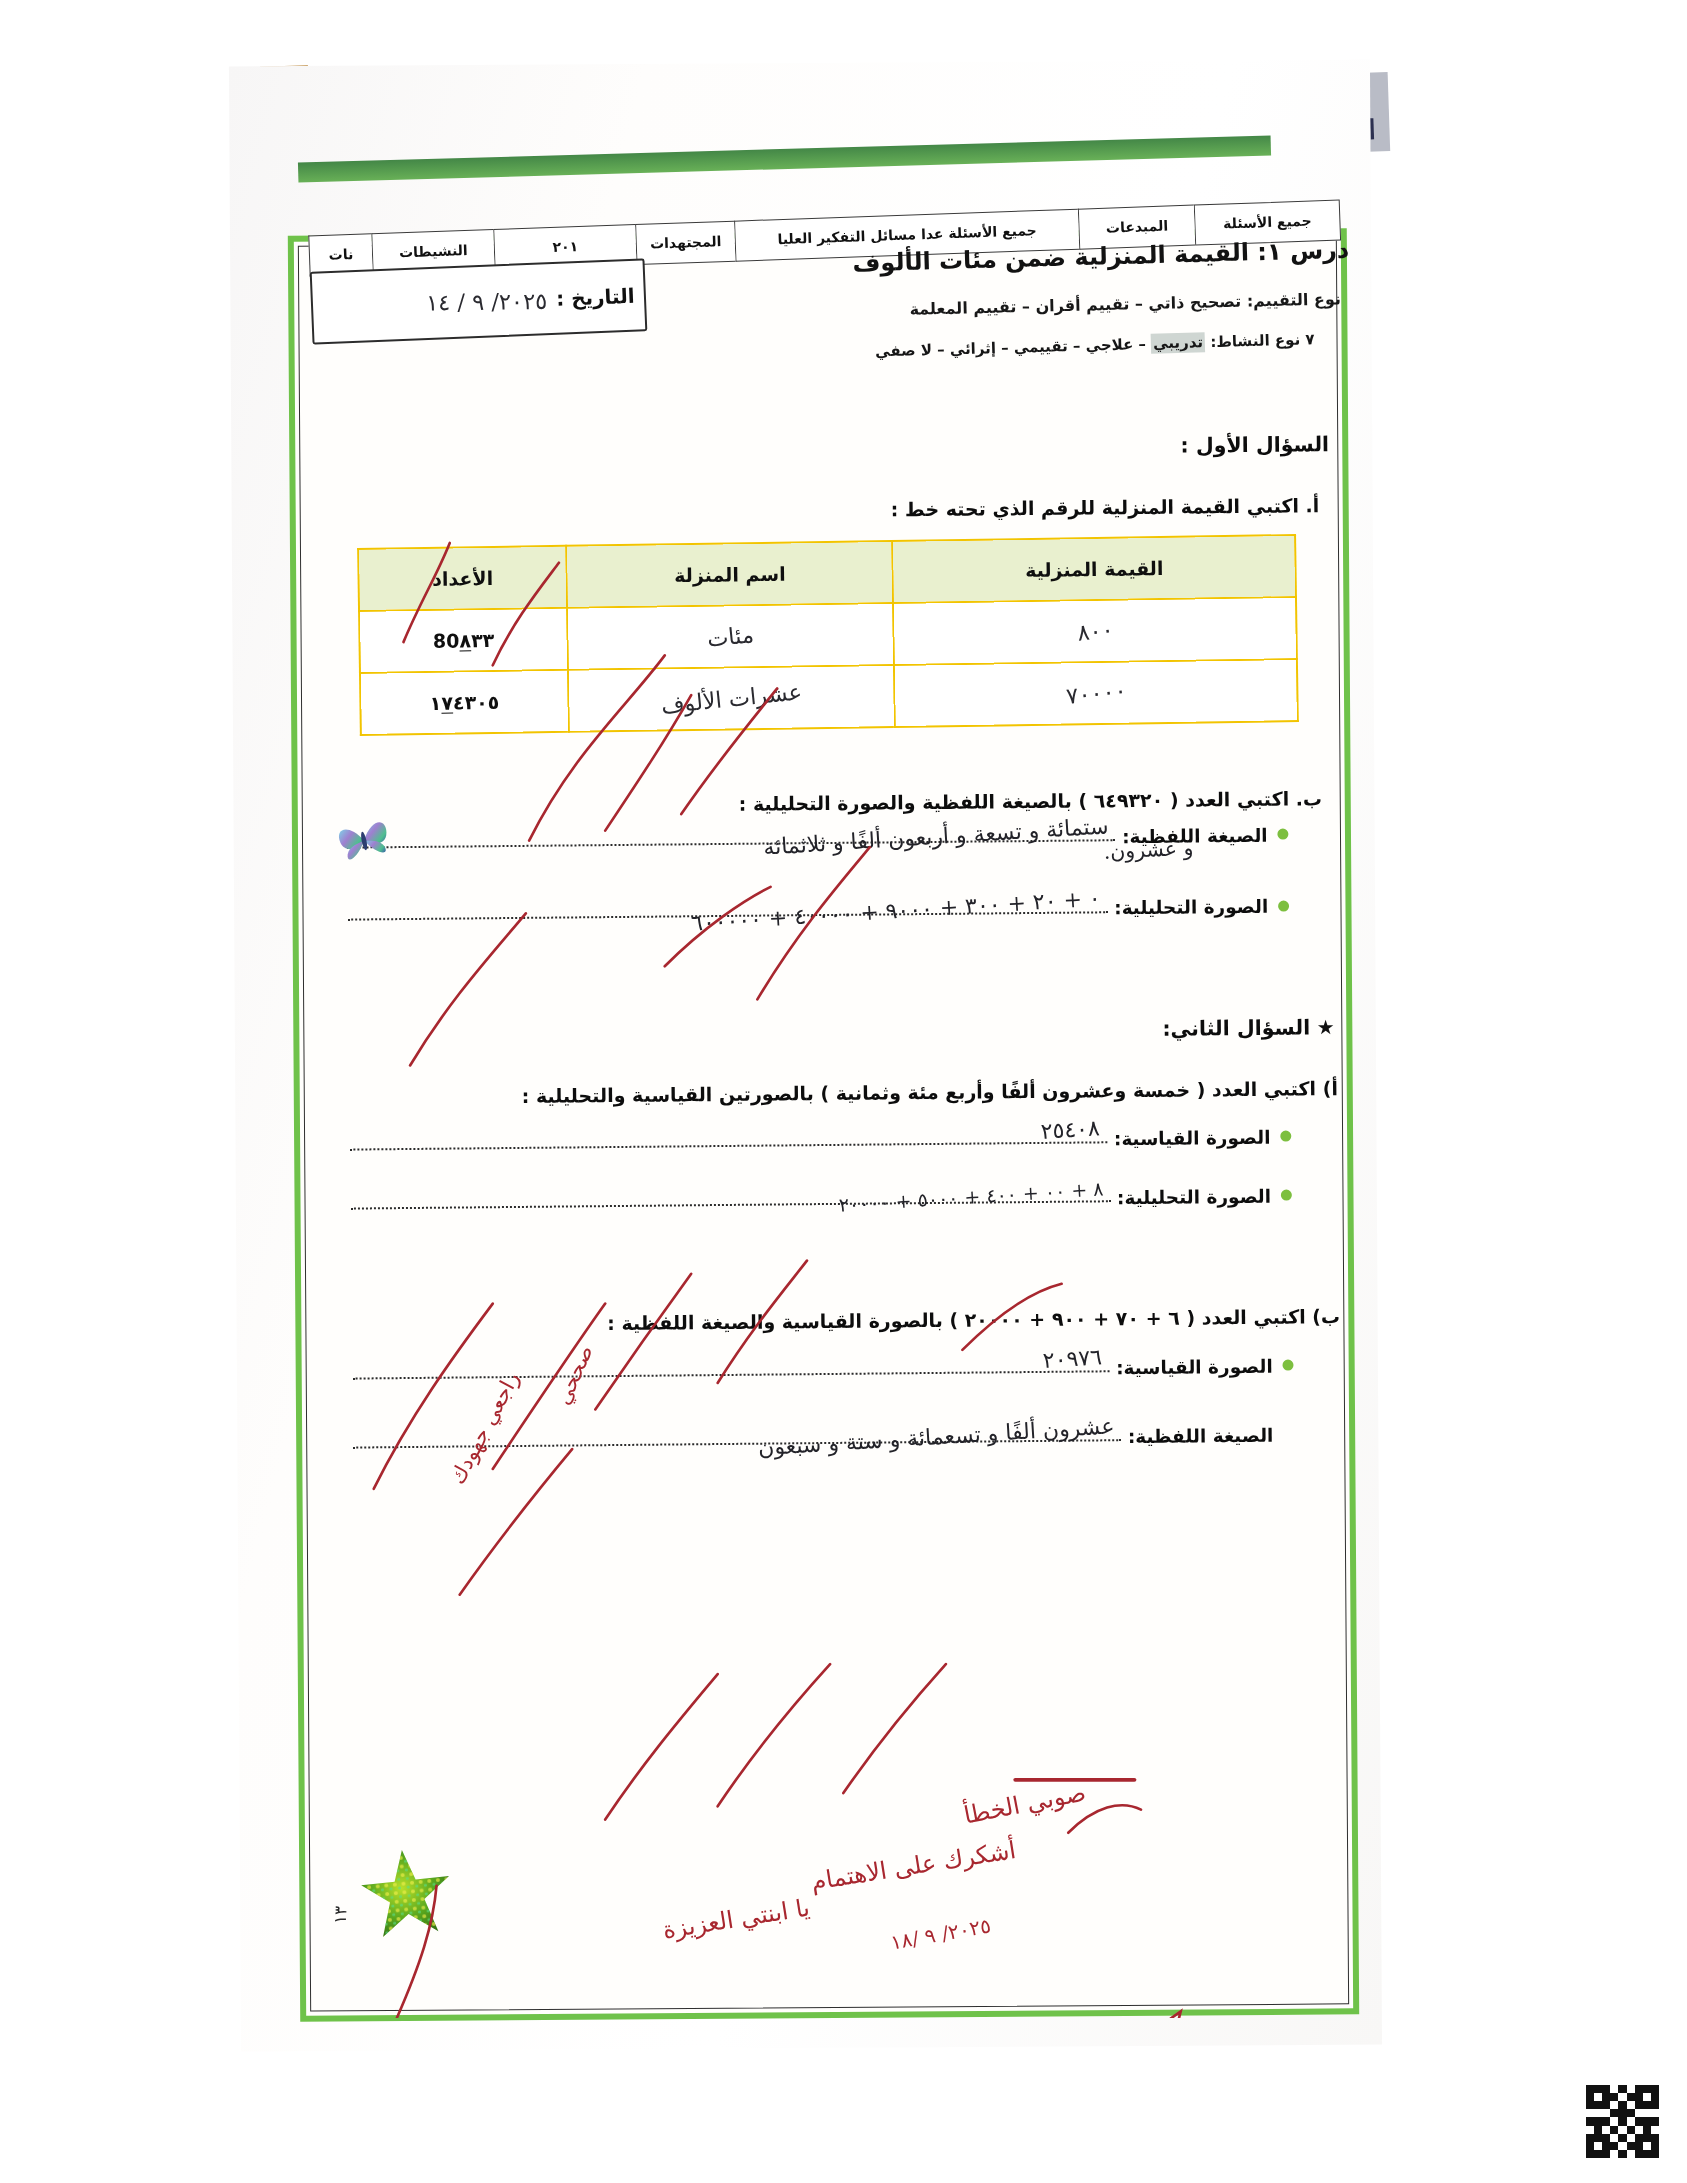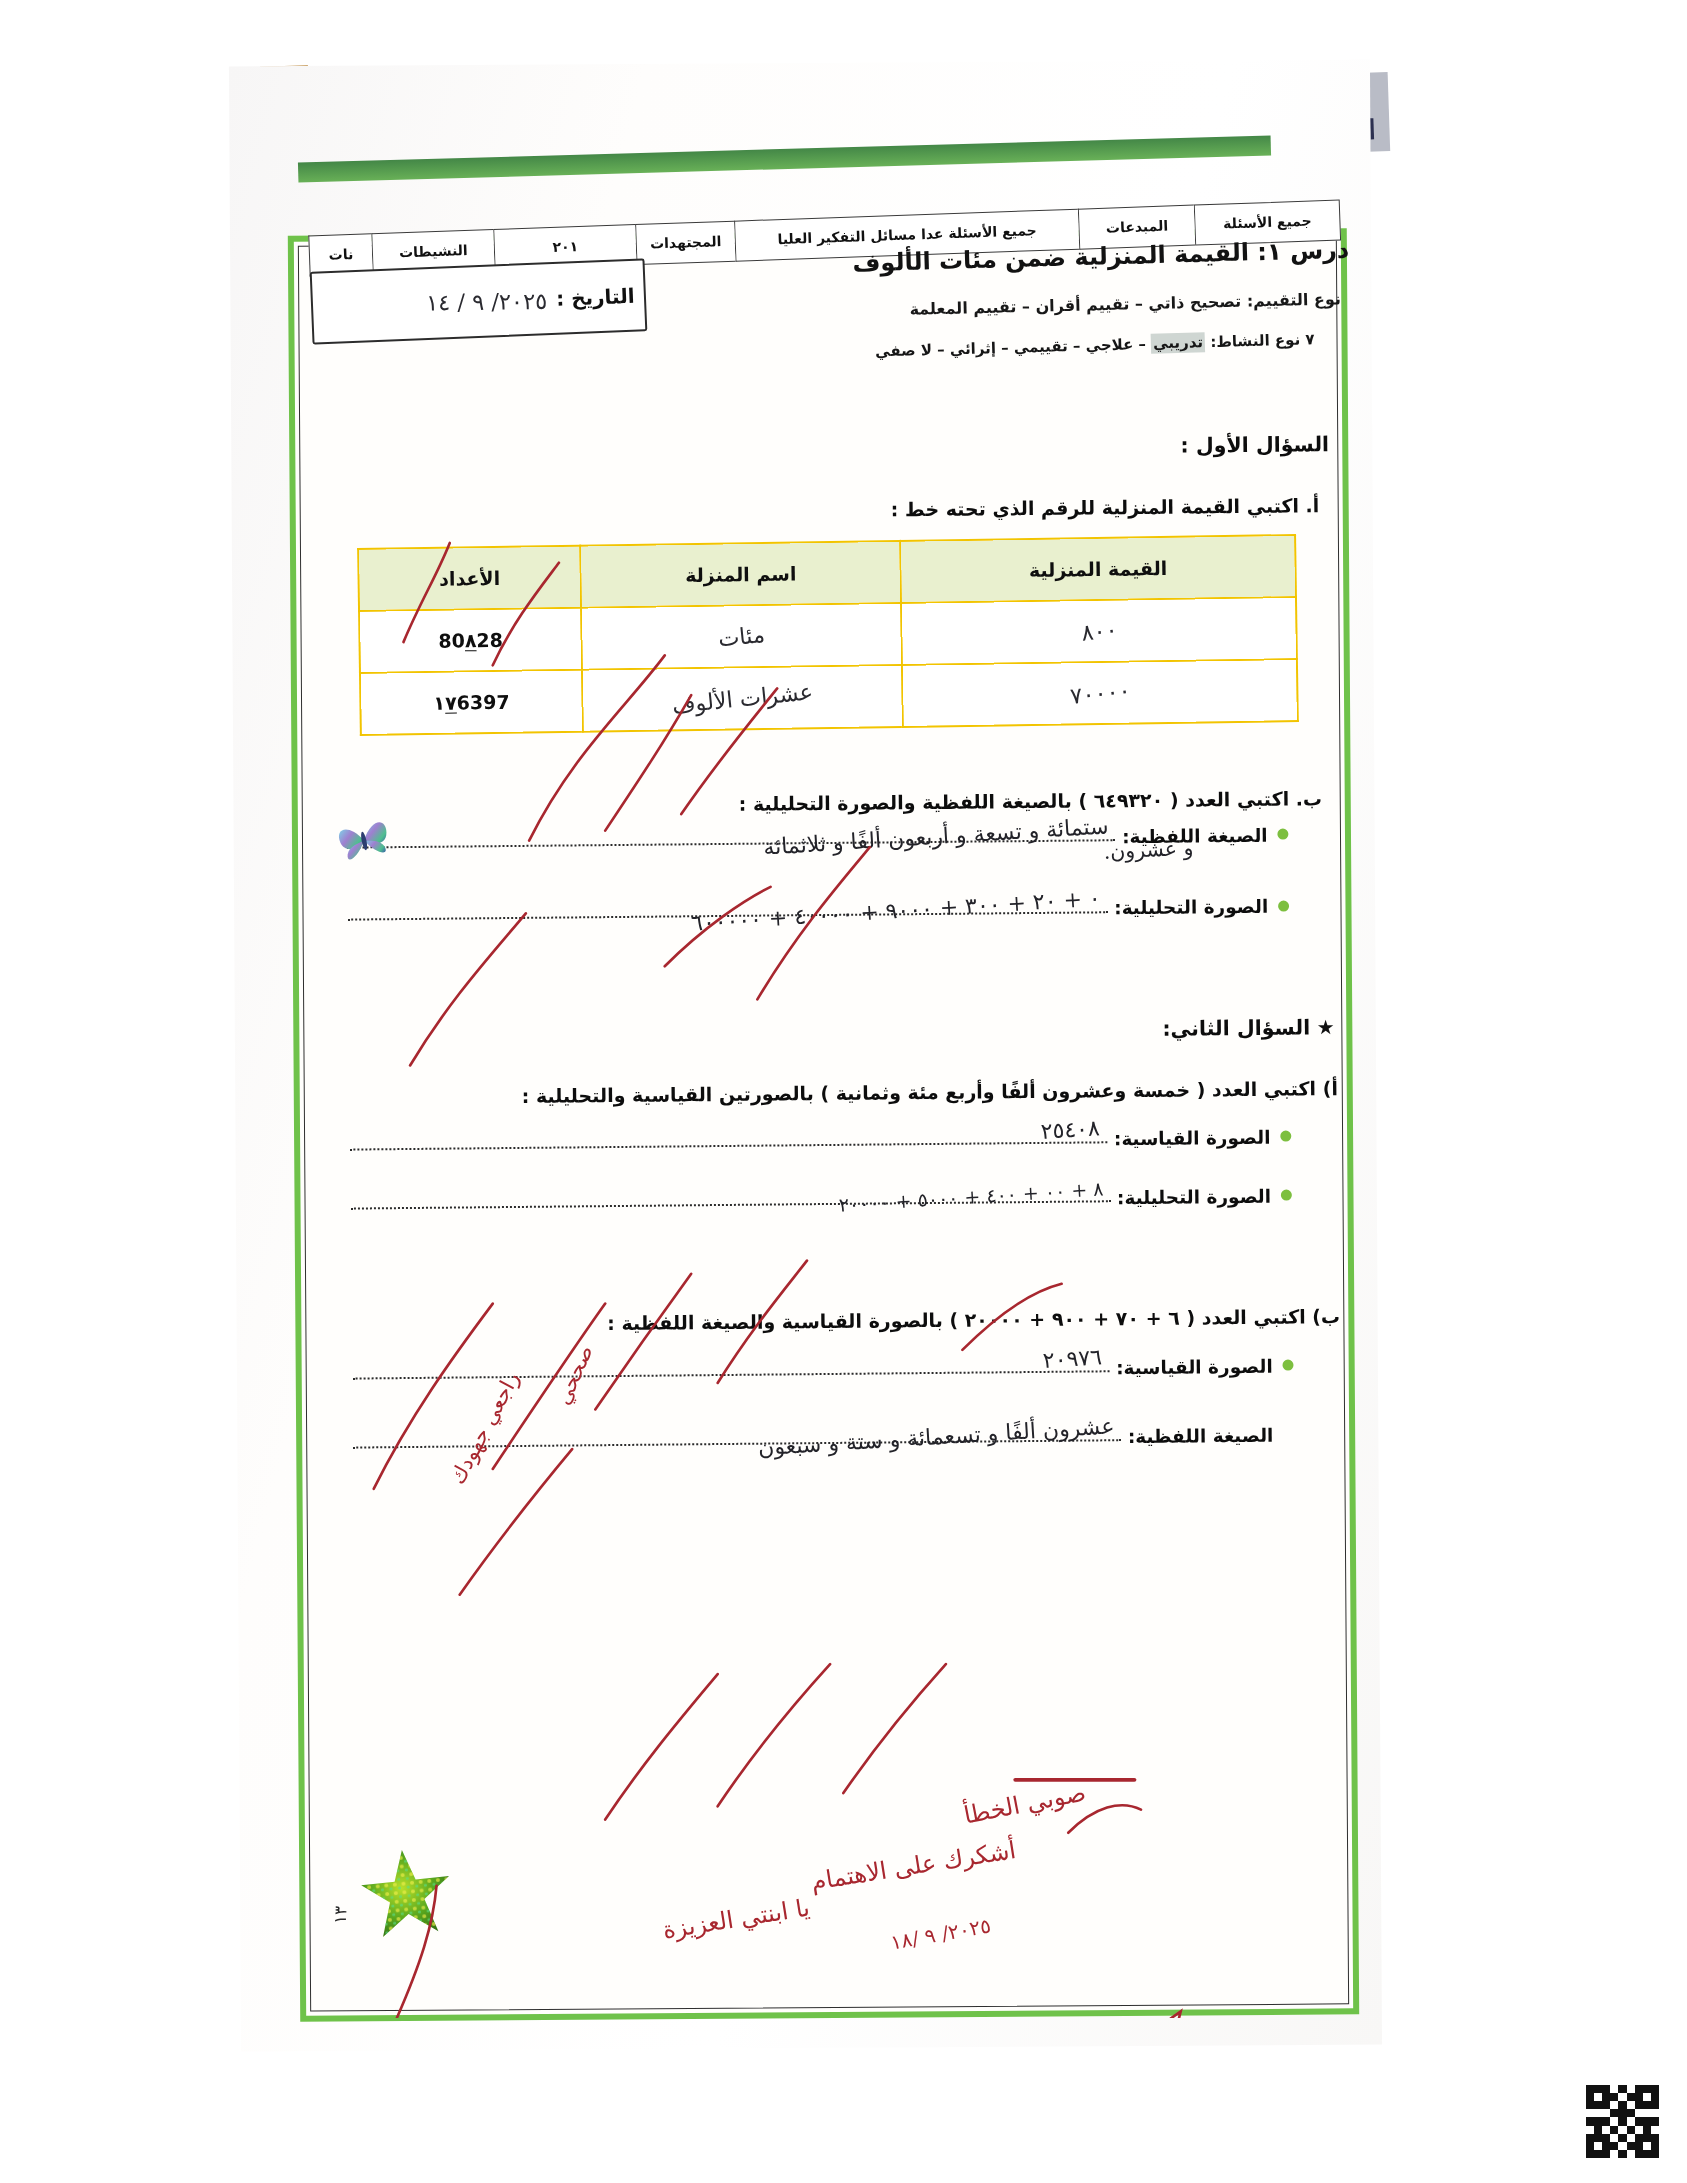--- a/index.html
+++ b/index.html
@@ -310,32 +310,32 @@
     </thead>
     <tbody>
       <tr>
         <td>
           <span class="hw-cell hw">٨٠٠</span>
         </td>
         <td>
           <span class="hw-cell hw">مئات</span>
         </td>
         <td class="pv-num">
-          <span>80</span><span class="u-line">٨</span><span>28</span>
+          <span>80</span><span class="u-line">٨</span><span>٣٣</span>
         </td>
       </tr>
       <tr>
         <td>
           <span class="hw-cell hw">٧٠٠٠٠</span>
         </td>
         <td>
           <span class="hw-cell hw">عشرات الألوف</span>
         </td>
         <td class="pv-num">
-          <span>١</span><span class="u-line">٧</span><span>6397</span>
+          <span>١</span><span class="u-line">٧</span><span>٤٣٠٥</span>
         </td>
       </tr>
     </tbody>
   </table>
 
   <div class="row-gap-lg"></div>
   <div class="q-sub">ب. اكتبي العدد (  ٦٤٩٣٢٠  ) بالصيغة اللفظية والصورة التحليلية :</div>
 
   <div class="ans-line">
     <span class="bullet"></span>

